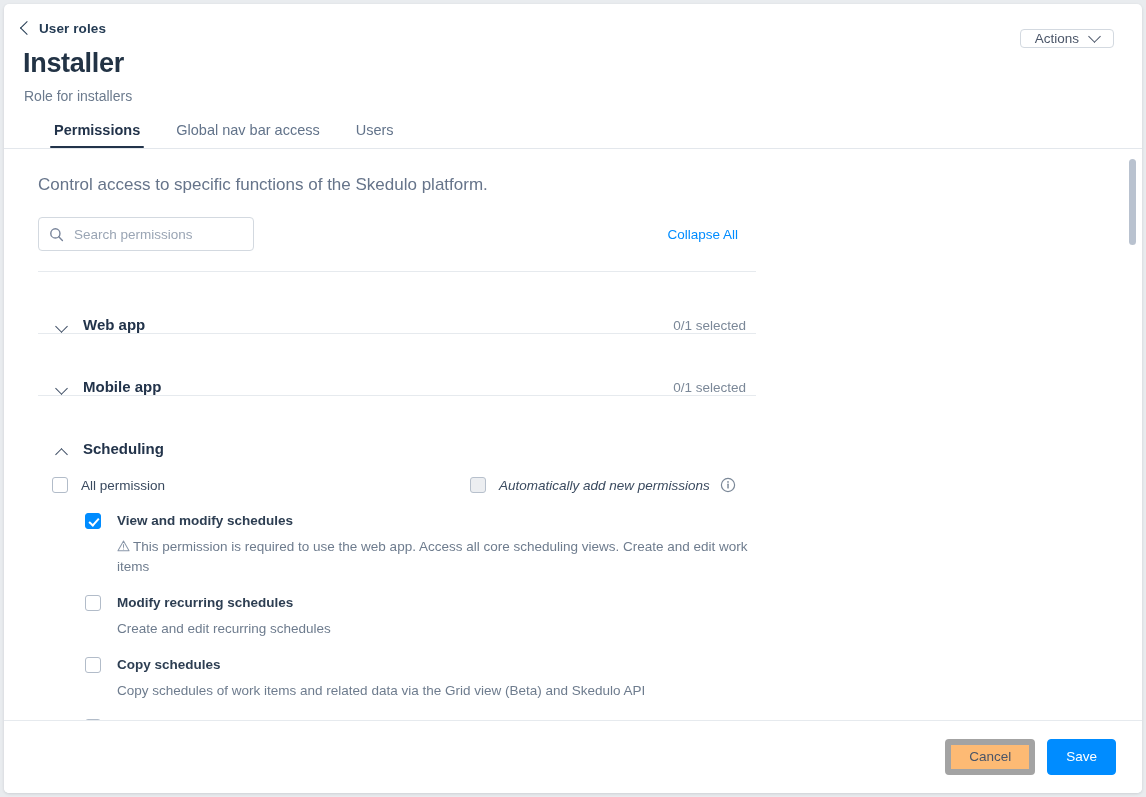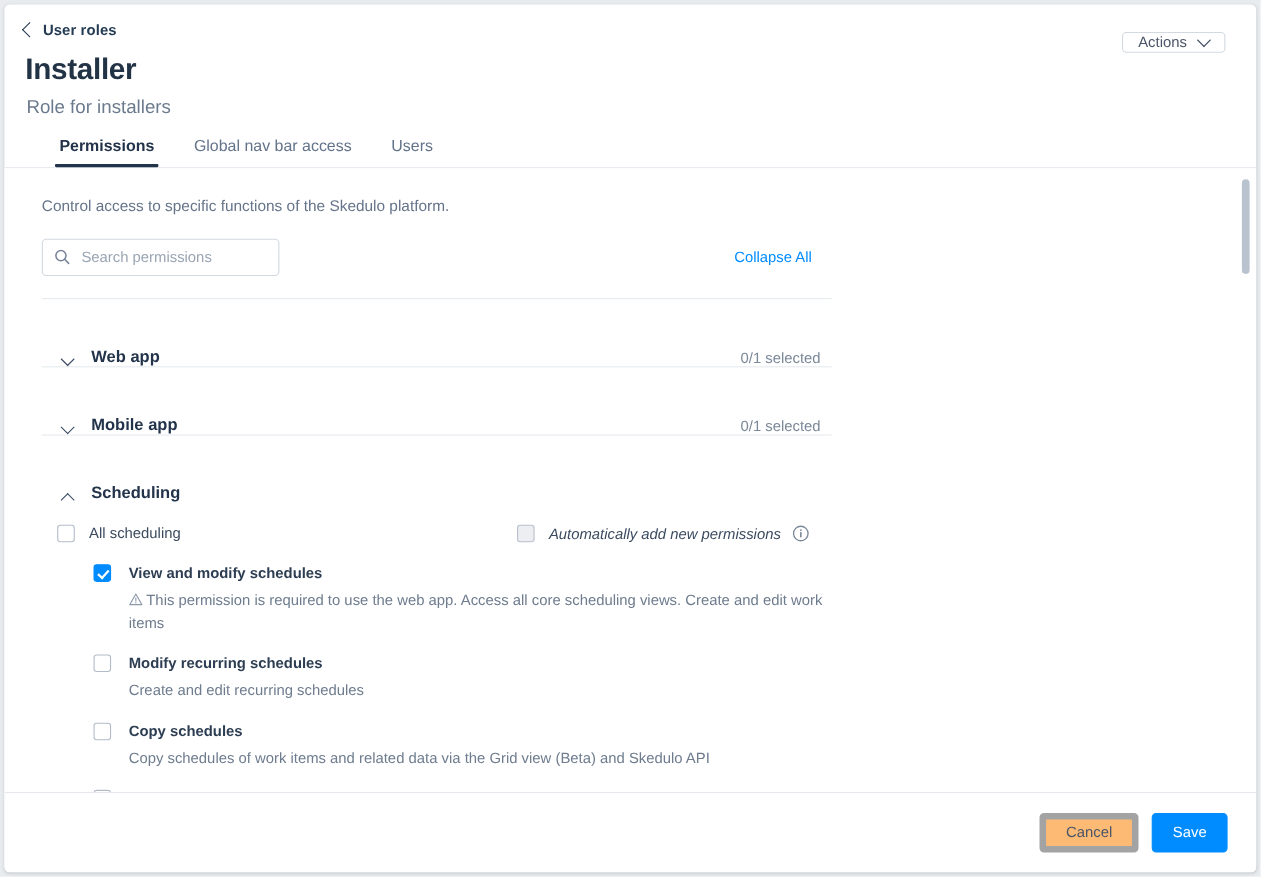--- a/index.html
+++ b/index.html
@@ -59,21 +59,21 @@
   .page-title {
     margin: 10px 0 0 1px;
     font-size: 27px;
     font-weight: 700;
     color: #223345;
     letter-spacing: -0.3px;
     line-height: 1.15;
   }
   .page-subtitle {
     margin: 9px 0 0 2px;
-    font-size: 17px;
+    font-size: 14px;
     color: #6b7a8d;
     line-height: 1.2;
   }
   .actions-button {
     position: absolute;
     right: 28px;
     top: 25px;
     display: inline-flex;
     align-items: center;
     gap: 11px;
@@ -140,21 +140,21 @@
     position: relative;
     flex: 1 1 auto;
     overflow: hidden;
     background: #fff;
   }
   .body-inner {
     padding: 26px 0 0 0;
   }
   .intro-text {
     margin: 0 0 0 34px;
-    font-size: 14px;
+    font-size: 17px;
     color: #66748a;
   }
   .search-row {
     display: flex;
     align-items: center;
     margin: 22px 0 0 34px;
     width: 718px;
     justify-content: space-between;
   }
   .search-box {
@@ -433,21 +433,21 @@
           <span class="group-caret up">
               <i class="arw"></i>
             </span>
           <span class="group-name">Scheduling</span>
           <span class="group-count"></span>
         </div>
 
         <div class="opts-row">
           <div class="opt-left">
             <span class="cb"></span>
-            <span class="cb-label">All scheduling</span>
+            <span class="cb-label">All permission</span>
           </div>
           <div class="opt-right">
             <span class="cb disabled"></span>
             <span class="cb-label">Automatically add new permissions</span>
             <span class="info-icon">
               <svg width="16" height="16" viewBox="0 0 16 16">
                 <circle cx="8" cy="8" r="6.6" fill="none" stroke="#7b8898" stroke-width="1.2"></circle>
                 <circle cx="8" cy="4.9" r="0.85" fill="#7b8898"></circle>
                 <rect x="7.3" y="6.6" width="1.45" height="5" rx="0.6" fill="#7b8898"></rect>
               </svg>

